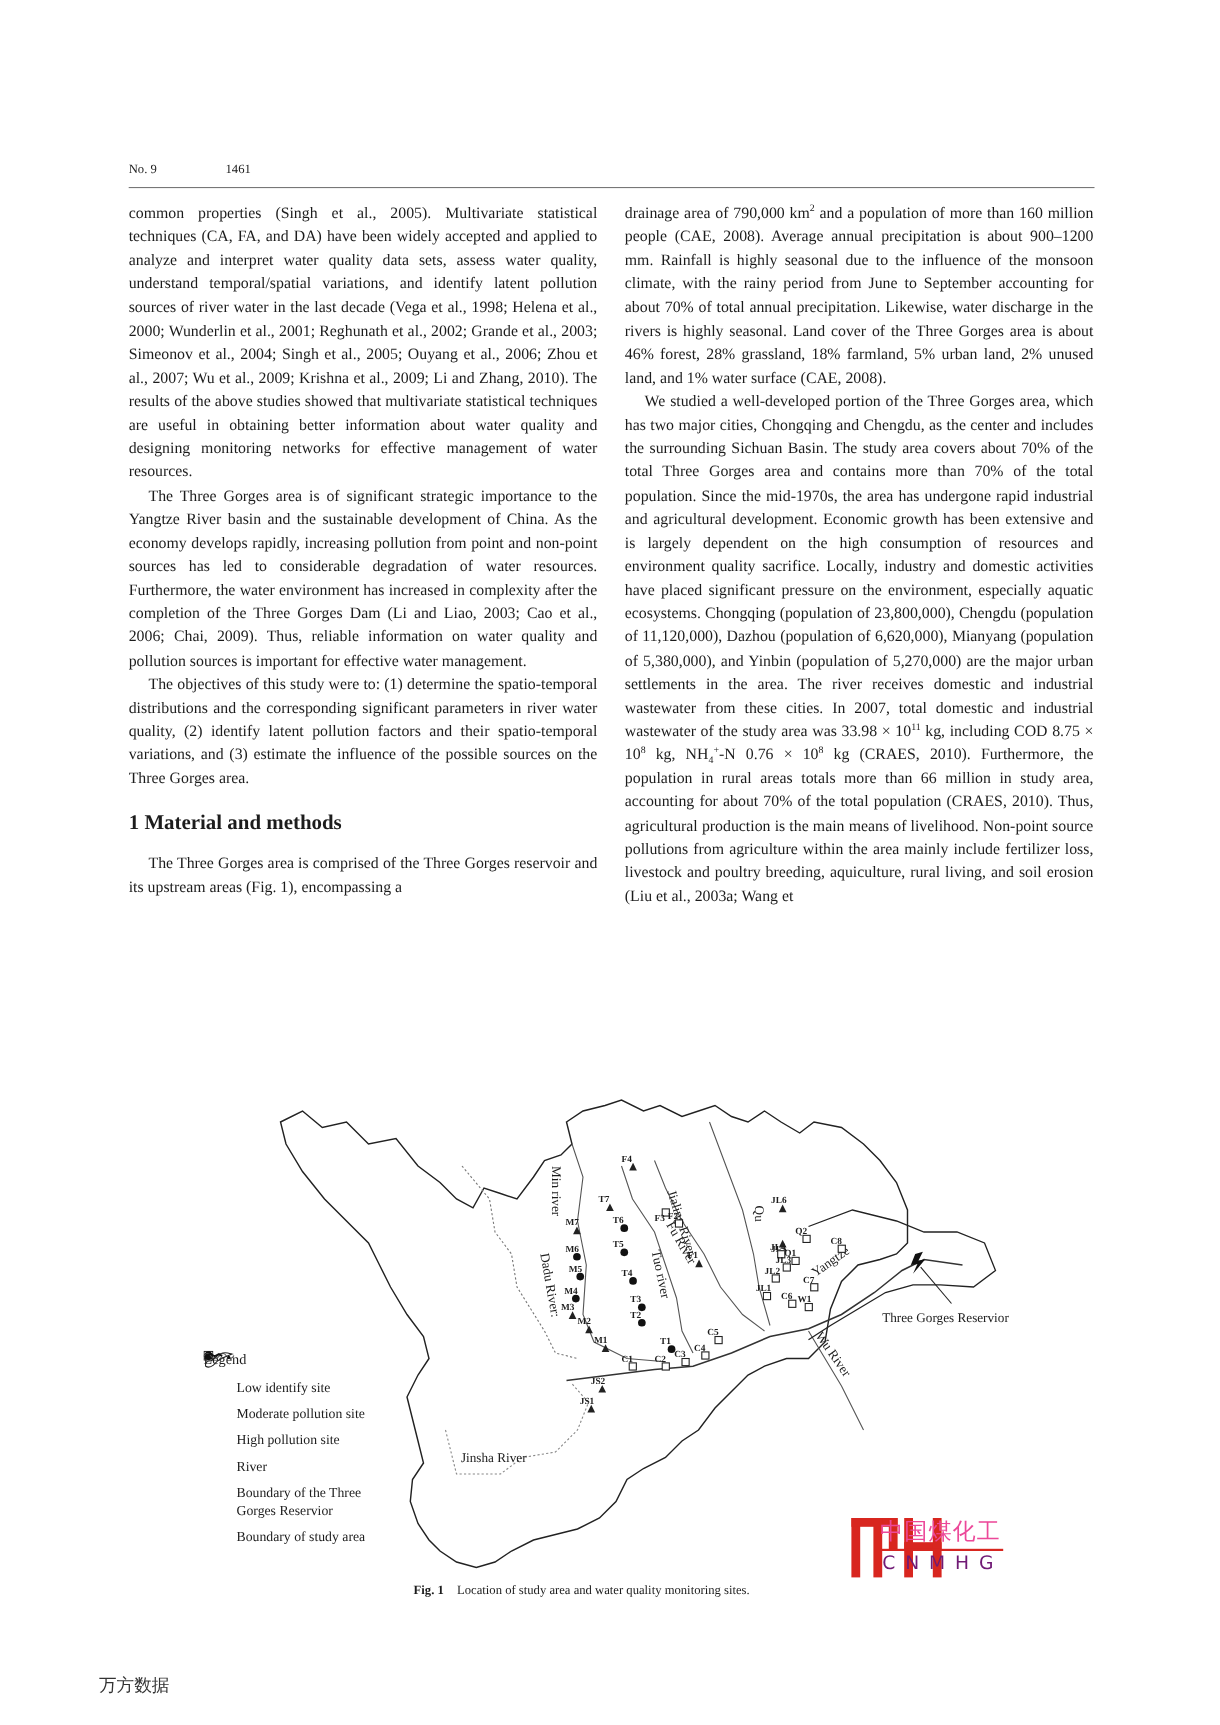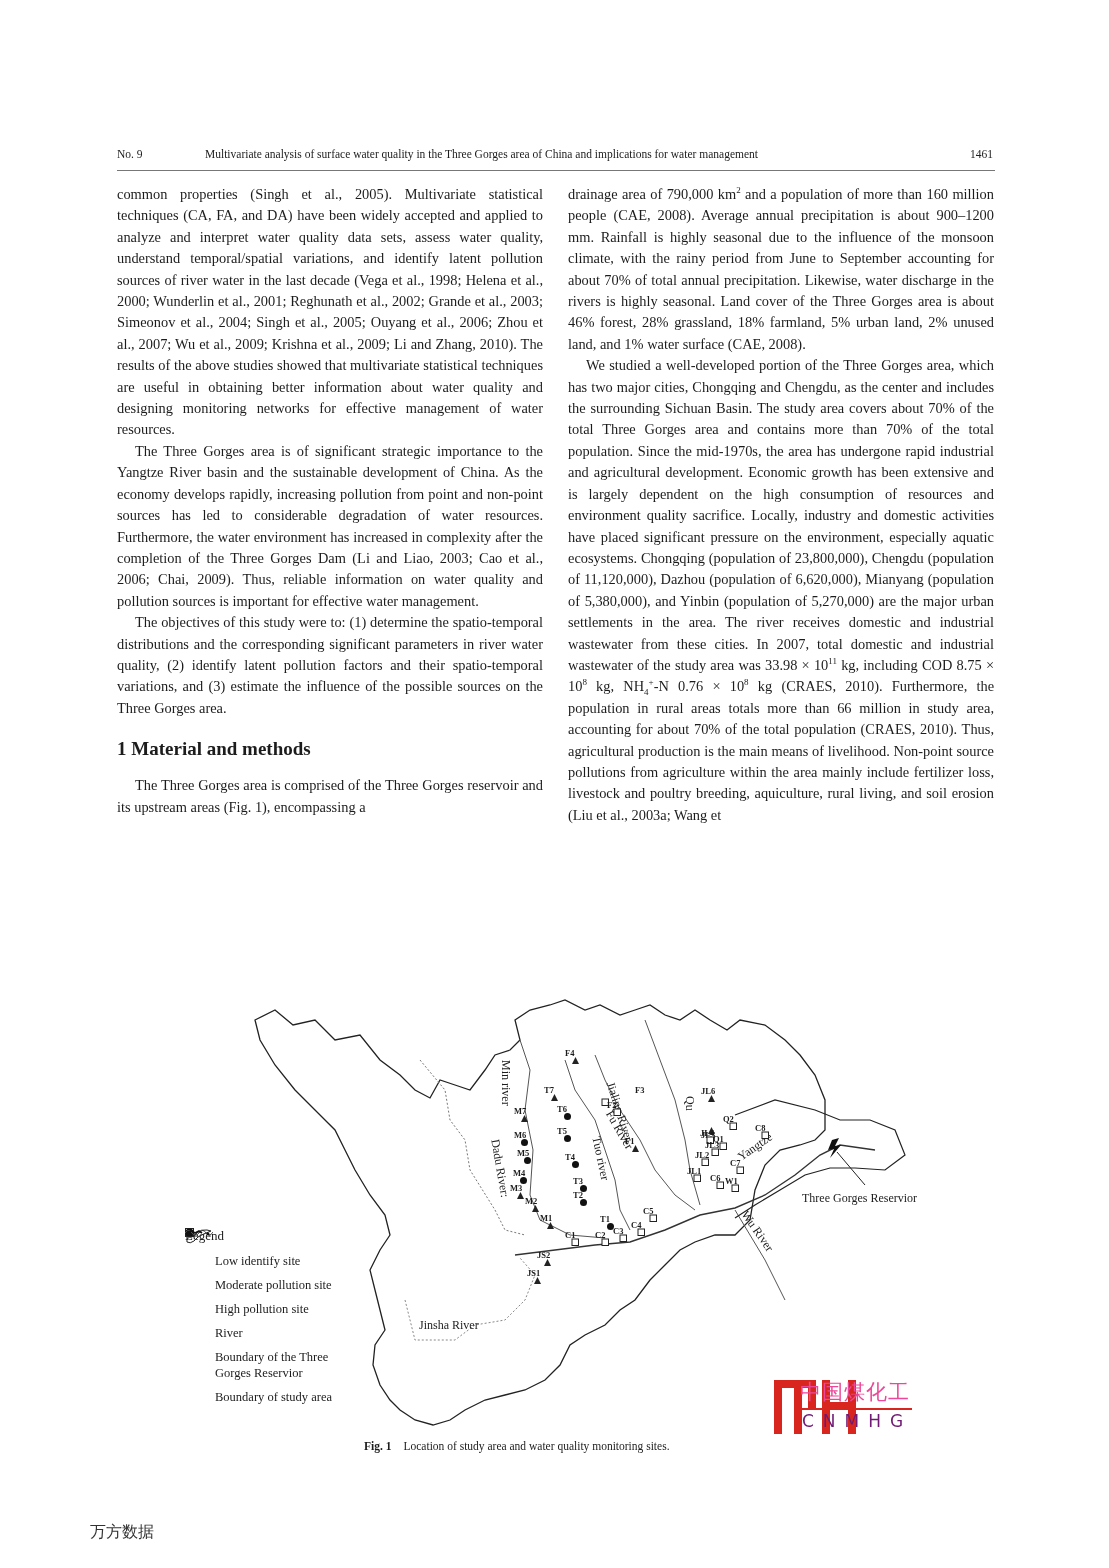--- a/index.html
+++ b/index.html
@@ -21,34 +21,33 @@
   sub{font-size:9px;line-height:0;}
   .figure{position:absolute;left:175px;top:980px;width:780px;height:470px;}
   .figure svg{position:absolute;left:0;top:0;}
   .legend{position:absolute;left:10px;top:248px;font-size:12.5px;line-height:16px;}
   .legend .ltitle{font-size:13px;margin-bottom:9px;}
   .legend .lrow{display:flex;align-items:flex-start;margin-bottom:8px;}
   .legend .sym{width:30px;display:inline-flex;justify-content:center;align-items:center;height:16px;}
   .legend .lbl{width:150px;}
   .maplabel{position:absolute;font-size:12px;white-space:nowrap;}
   .site{position:absolute;font-size:8.5px;font-weight:bold;white-space:nowrap;padding-left:12px;}
-  .caption{position:absolute;left:364px;top:1440px;font-size:11.5px;text-align:right;}
+  .caption{position:absolute;left:376px;top:1440px;font-size:11.5px;text-align:right;}
   .caption b{margin-right:12px;}
   .watermark-logo{position:absolute;left:707px;top:1378px;width:220px;height:58px;}
   .wm-cn{position:absolute;left:800px;top:1378px;font-family:"DejaVu Sans",sans-serif;font-size:21px;color:#ec4899;letter-spacing:1px;}
   .wm-line{position:absolute;left:800px;top:1408px;width:112px;height:2px;background:#d8261f;}
   .wm-en{position:absolute;left:802px;top:1411px;font-family:"DejaVu Sans",sans-serif;font-size:17px;color:#701a75;letter-spacing:9px;}
   .footer-cn{position:absolute;left:90px;top:1522px;font-family:"DejaVu Sans",sans-serif;font-size:16px;color:#333;}
 </style>
 </head>
 <body>
 
 <div class="running-header">
   <span class="jno">No. 9</span>
-  <span class="jtitle">Multivariate analysis of surface water quality in the Three Gorges area of China and implications for water management</span>
   <span class="pno">1461</span>
 </div>
 <div class="hrule"></div>
 
 <div class="col left">
   <p class="cont">common properties (Singh et al., 2005). Multivariate statistical techniques (CA, FA, and DA) have been widely accepted and applied to analyze and interpret water quality data sets, assess water quality, understand temporal/spatial variations, and identify latent pollution sources of river water in the last decade (Vega et al., 1998; Helena et al., 2000; Wunderlin et al., 2001; Reghunath et al., 2002; Grande et al., 2003; Simeonov et al., 2004; Singh et al., 2005; Ouyang et al., 2006; Zhou et al., 2007; Wu et al., 2009; Krishna et al., 2009; Li and Zhang, 2010). The results of the above studies showed that multivariate statistical techniques are useful in obtaining better information about water quality and designing monitoring networks for effective management of water resources.</p>
   <p class="indent">The Three Gorges area is of significant strategic importance to the Yangtze River basin and the sustainable development of China. As the economy develops rapidly, increasing pollution from point and non-point sources has led to considerable degradation of water resources. Furthermore, the water environment has increased in complexity after the completion of the Three Gorges Dam (Li and Liao, 2003; Cao et al., 2006; Chai, 2009). Thus, reliable information on water quality and pollution sources is important for effective water management.</p>
   <p class="indent">The objectives of this study were to: (1) determine the spatio-temporal distributions and the corresponding significant parameters in river water quality, (2) identify latent pollution factors and their spatio-temporal variations, and (3) estimate the influence of the possible sources on the Three Gorges area.</p>
   <div class="sec-h1">1  Material and methods</div>
   <p class="indent">The Three Gorges area is comprised of the Three Gorges reservoir and its upstream areas (Fig. 1), encompassing a</p>
@@ -200,21 +199,21 @@
         <polygon points="4.5,1 8,8 1,8" fill="#222"></polygon>
       </svg>
       <div class="site" style="left: 338px; top: 216px;">M2</div>
       <svg width="9" height="9" style="position: absolute; left: 371px; top: 241px;">
         <polygon points="4.5,1 8,8 1,8" fill="#222"></polygon>
       </svg>
       <div class="site" style="left: 353px; top: 233px;">M1</div>
       <svg width="9" height="9" style="position: absolute; left: 426px; top: 118px;">
         <rect x="1" y="1" width="6.5" height="6.5" fill="#fff" stroke="#222"></rect>
       </svg>
-      <div class="site" style="left: 408px; top: 105px; margin-left: 40px;">F3</div>
+      <div class="site" style="left: 408px; top: 122px;">F3</div>
       <svg width="9" height="9" style="position: absolute; left: 438px; top: 128px;">
         <rect x="1" y="1" width="6.5" height="6.5" fill="#fff" stroke="#222"></rect>
       </svg>
       <div class="site" style="left: 420px; top: 120px;">F2</div>
       <svg width="9" height="9" style="position: absolute; left: 456px; top: 164px;">
         <polygon points="4.5,1 8,8 1,8" fill="#222"></polygon>
       </svg>
       <div class="site" style="left: 438px; top: 156px;">F1</div>
       <svg width="9" height="9" style="position: absolute; left: 532px; top: 114px;">
         <polygon points="4.5,1 8,8 1,8" fill="#222"></polygon>

